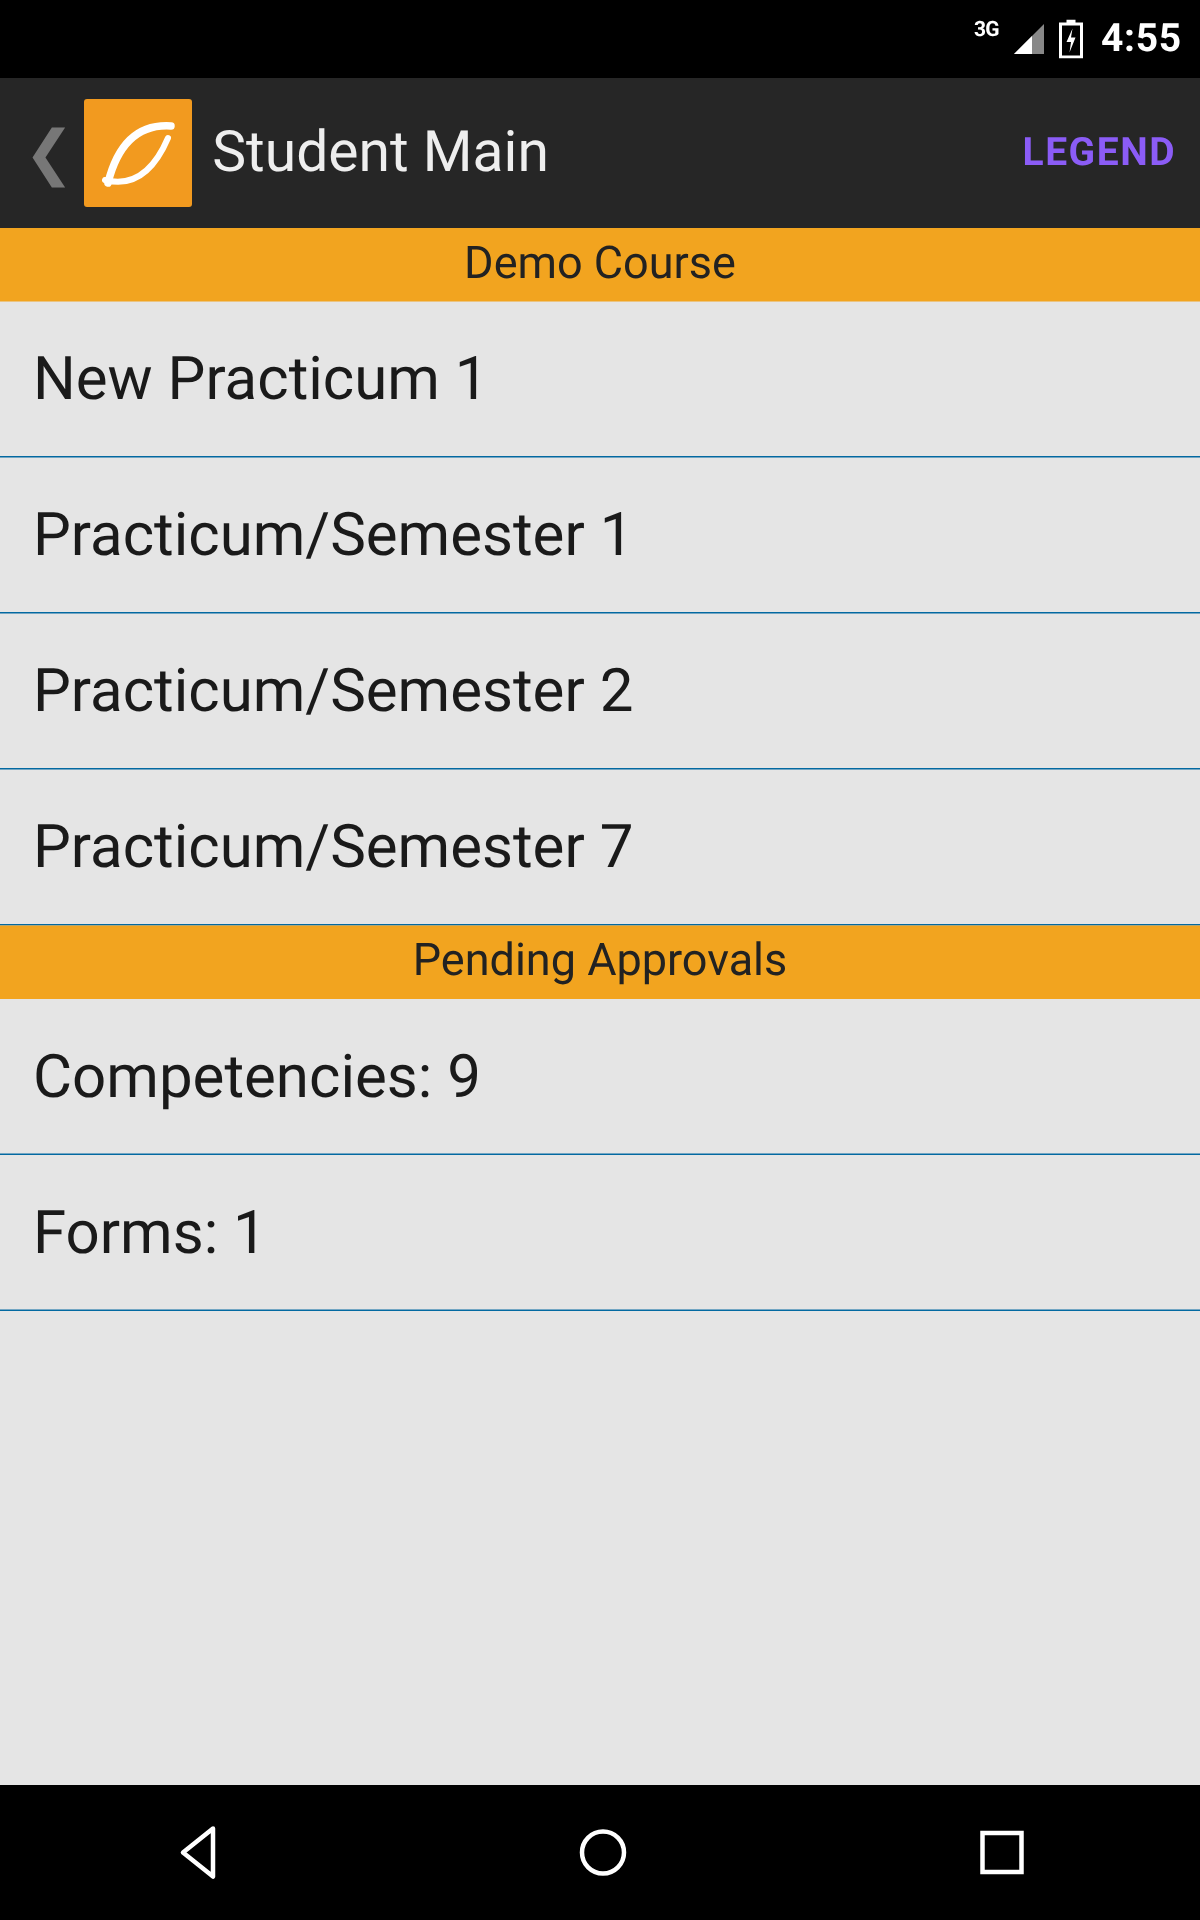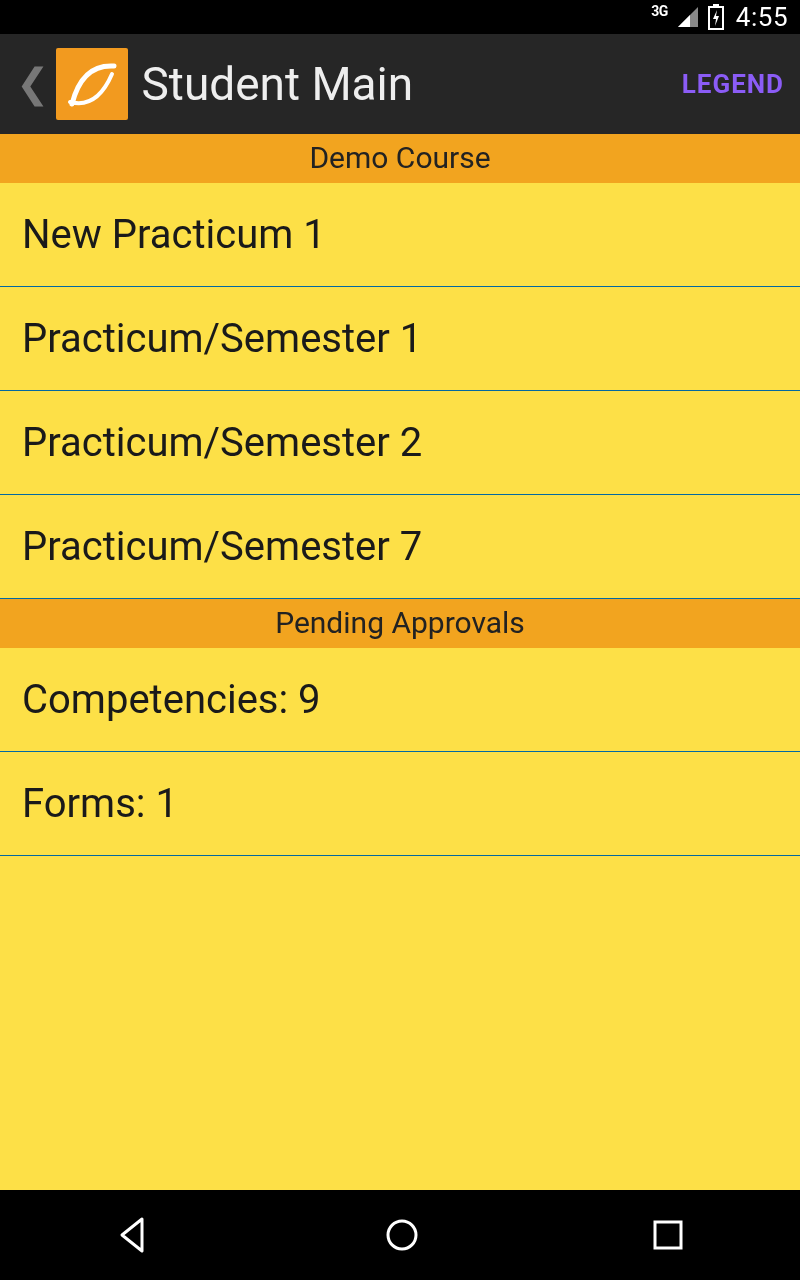--- a/index.html
+++ b/index.html
@@ -1,35 +1,35 @@
 <!DOCTYPE html>
 <html><head>
   <meta charset="utf-8">
   <style>
     * { margin: 0; padding: 0; box-sizing: border-box; }
     html, body { width: 800px; height: 1280px; overflow: hidden; font-family: Roboto, Arial, sans-serif; background: #000; }
     .screen { width: 800px; height: 1280px; display: flex; flex-direction: column; background: #c9c9c9; }
 
     
-    .status-bar { height: 34px; background: #000; color: #fff; display: flex; align-items: center; justify-content: flex-end; padding: 0 12px; gap: 8px; font-size: 22px; }
+    .status-bar { height: 52px; background: #000; color: #fff; display: flex; align-items: center; justify-content: flex-end; padding: 0 12px; gap: 8px; font-size: 22px; }
     .status-3g { font-size: 14px; font-weight: bold; position: relative; top: -6px; letter-spacing: -0.5px; }
     .signal-icon svg, .battery-icon svg { display: block; }
-    .clock { font-size: 26px; font-weight: 400; letter-spacing: 0.5px; margin-left: 4px; }
+    .clock { font-size: 26px; font-weight: 700; letter-spacing: 0.5px; margin-left: 4px; }
 
     
     .app-bar { height: 100px; background: #262626; display: flex; align-items: center; padding: 0 16px; color: #fff; }
     .back-chevron { color: #777; font-size: 40px; margin-right: 6px; line-height: 1; }
     .app-logo { width: 72px; height: 72px; background: #f29a1f; border-radius: 2px; display: flex; align-items: center; justify-content: center; }
     .app-logo svg { width: 60px; height: 60px; }
-    .app-title { font-size: 46px; font-weight: 400; margin-left: 14px; color: #eee; }
+    .app-title { font-size: 38px; font-weight: 400; margin-left: 14px; color: #eee; }
     .app-bar-spacer { flex: 1; }
     .legend-btn { font-size: 26px; font-weight: 700; letter-spacing: 1px; color: #8b5cf6; }
 
     
-    .content { flex: 1; background: #fde047; overflow: hidden; }
+    .content { flex: 1; background: #e5e5e5; overflow: hidden; }
 
     .section-header { background: #f2a41f; color: #222; text-align: center; font-size: 30px; padding: 6px 0 8px; font-weight: 400; }
 
     .list-item { padding: 28px 22px; font-size: 40px; color: #1a1a1a; border-bottom: 1px solid #0369a1; }
 
     
     .nav-bar { height: 90px; background: #000; display: flex; align-items: center; justify-content: space-around; }
     .nav-btn svg { display: block; }
   </style>
 </head>

